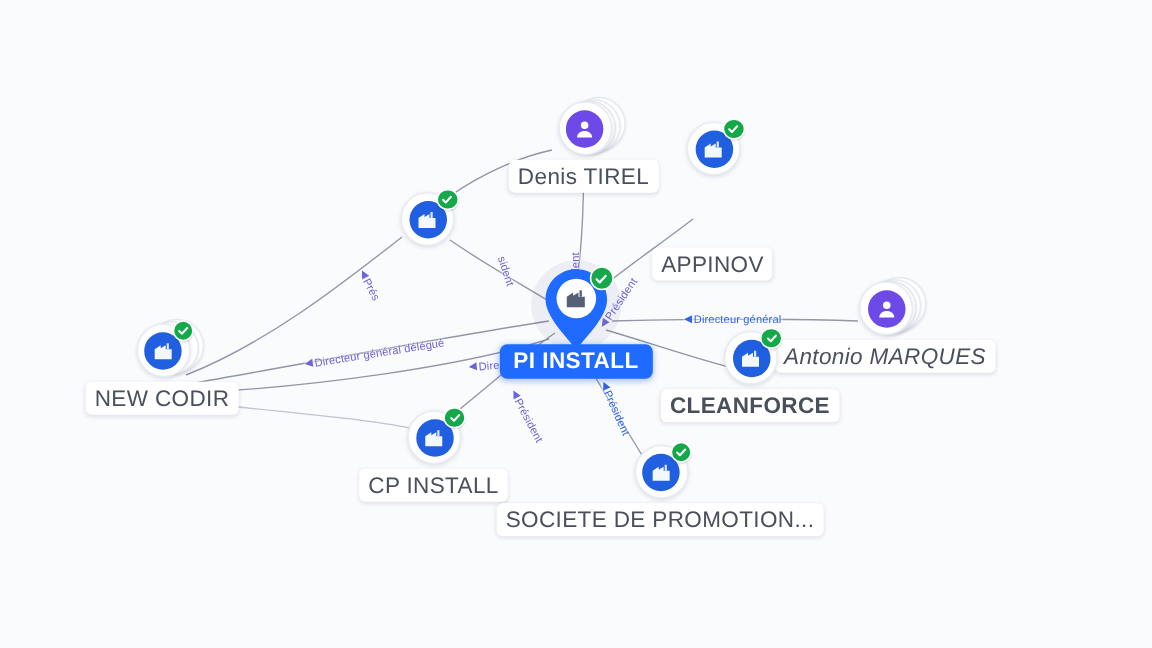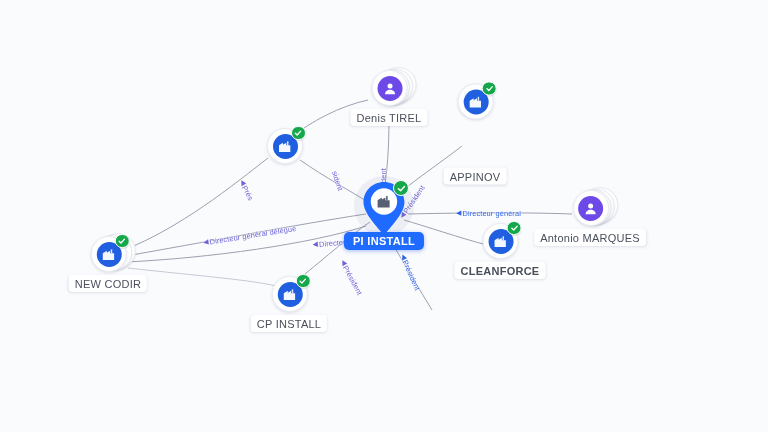--- a/index.html
+++ b/index.html
@@ -104,21 +104,21 @@
     display: flex;
     align-items: center;
     justify-content: center;
     box-shadow: 0 1px 1px rgba(0,0,0,0.12);
   }
   .node-label {
     margin-top: -3px;
     background: #ffffff;
     border-radius: 4px;
     padding: 2.5px 6px;
-    font-size: 11px;
+    font-size: 15px;
     color: #4a4f5c;
     letter-spacing: 0.25px;
     white-space: nowrap;
     box-shadow: 0 1px 3px rgba(40,50,90,0.13);
     position: relative;
     z-index: 5;
   }
   
   .node.focus .node-art {
     width: 54px;
@@ -161,21 +161,21 @@
     top: 0px;
     right: 2px;
     display: flex;
     align-items: center;
     justify-content: center;
     z-index: 3;
   }
   .node-label.selected {
     background: #1f6bff;
     color: #ffffff;
-    font-size: 11px;
+    font-size: 15px;
     font-weight: bold;
     letter-spacing: 0.3px;
     padding: 3px 9px;
     border-radius: 5px;
     margin-top: -8px;
     box-shadow: 0 1px 4px rgba(30,90,220,0.40);
   }
 </style>
 </head>
 <body>
@@ -299,21 +299,21 @@
       </div>
       <div class="badge">
         <svg width="8" height="8" viewBox="0 0 24 24" fill="none" stroke="#ffffff" stroke-width="4" stroke-linecap="round" stroke-linejoin="round">
             <path d="M4 12.5 L9.5 18 L20 6.5"></path>
           </svg>
       </div>
     </div>
     <div class="node-label">APPINOV</div>
   </div>
 
-  <div class="node" style="left:590px; top:216px;">
+  <div class="node" style="left:590px; top:216px;font-style:italic;">
     <div class="node-art">
       <div class="stack-card s1"></div>
       <div class="stack-card s2"></div>
       <div class="stack-card s3"></div>
       <div class="disc">
         <div class="avatar person">
           <svg width="15" height="15" viewBox="0 0 24 24" fill="#ffffff">
               <circle cx="12" cy="8" r="4"></circle>
               <path d="M4 21c0-4.4 3.6-7 8-7s8 2.6 8 7z"></path>
             </svg>
@@ -335,21 +335,21 @@
       </div>
       <div class="badge">
         <svg width="8" height="8" viewBox="0 0 24 24" fill="none" stroke="#ffffff" stroke-width="4" stroke-linecap="round" stroke-linejoin="round">
             <path d="M4 12.5 L9.5 18 L20 6.5"></path>
           </svg>
       </div>
     </div>
     <div class="node-label">CLEANFORCE</div>
   </div>
 
-  <div class="node" style="left:108px; top:262px;">
+  <div class="node" style="left:108px; top:244px;">
     <div class="node-art">
       <div class="stack-card s1"></div>
       <div class="stack-card s2"></div>
       <div class="disc">
         <div class="avatar company">
           <svg width="16" height="16" viewBox="0 0 24 24" fill="#ffffff">
               <path d="M3 21V11l6-4v3l5-3v4h6v10z" opacity="0.95"></path>
               <rect x="15" y="5" width="2.2" height="6" opacity="0.85"></rect>
             </svg>
         </div>
@@ -375,20 +375,38 @@
       </div>
       <div class="badge">
         <svg width="8" height="8" viewBox="0 0 24 24" fill="none" stroke="#ffffff" stroke-width="4" stroke-linecap="round" stroke-linejoin="round">
             <path d="M4 12.5 L9.5 18 L20 6.5"></path>
           </svg>
       </div>
     </div>
     <div class="node-label">CP INSTALL</div>
   </div>
 
+  <div class="node" style="left:440px; top:325px;">
+    <div class="node-art">
+      <div class="disc">
+        <div class="avatar company">
+          <svg width="16" height="16" viewBox="0 0 24 24" fill="#ffffff">
+              <path d="M3 21V11l6-4v3l5-3v4h6v10z" opacity="0.95"></path>
+              <rect x="15" y="5" width="2.2" height="6" opacity="0.85"></rect>
+            </svg>
+        </div>
+      </div>
+      <div class="badge">
+        <svg width="8" height="8" viewBox="0 0 24 24" fill="none" stroke="#ffffff" stroke-width="4" stroke-linecap="round" stroke-linejoin="round">
+            <path d="M4 12.5 L9.5 18 L20 6.5"></path>
+          </svg>
+      </div>
+    </div>
+    <div class="node-label">SOCIETE DE PROMOTION...</div>
+  </div>
 
   <div class="node focus" style="left:384px; top:215px;">
     <div class="node-art">
       <div class="halo"></div>
       <svg class="pin" viewBox="0 0 46 56" xmlns="http://www.w3.org/2000/svg">
         <path d="M23 2 C11.5 2 2.5 11 2.5 22.3 C2.5 33 15 45.5 21.2 53.3 C22.1 54.4 23.9 54.4 24.8 53.3 C31 45.5 43.5 33 43.5 22.3 C43.5 11 34.5 2 23 2 Z" fill="#1f6bff"></path>
         <circle cx="23" cy="21.5" r="13.2" fill="#ffffff"></circle>
       </svg>
       <div class="pin-inner-icon">
         <svg width="17" height="17" viewBox="0 0 24 24" fill="#565f73">

